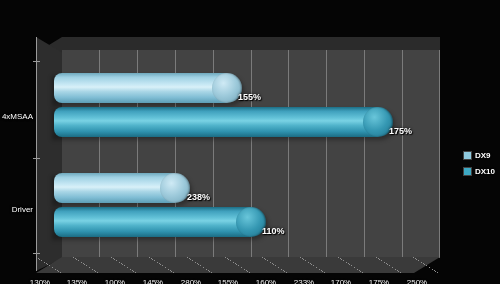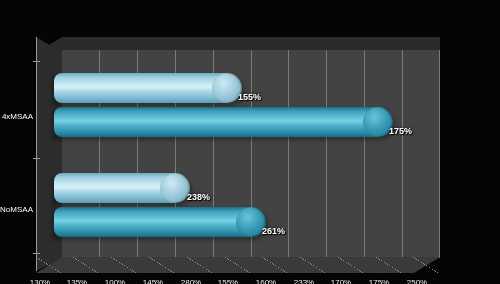--- a/index.html
+++ b/index.html
@@ -187,34 +187,44 @@
         <div class="cap"></div>
       </div>
       <div class="val-label" style="left:187px;top:160px">238%</div>
 
       <div class="bar-shadow" style="left:52px;top:178px;width:216px"></div>
       <div class="bar dx10 left-round" style="left:54px;top:175px;width:212px">
         <div class="lcap"></div>
         <div class="body"></div>
         <div class="cap"></div>
       </div>
-      <div class="val-label" style="left:262px;top:194px">261%</div>
+      <div class="val-label" style="left:262px;top:194px">110%</div>
     </div>
 
     <div class="cat-label" style="left:0px;top:80px;width:33px">4xMSAA</div>
-    <div class="cat-label" style="left:0px;top:173px;width:33px">NoMSAA</div>
+    <div class="cat-label" style="left:0px;top:173px;width:33px">Driver</div>
 
     <div class="tick-label" style="left:40px;top:246px">130%</div>
     <div class="tick-label" style="left:77px;top:246px">135%</div>
     <div class="tick-label" style="left:115px;top:246px">100%</div>
     <div class="tick-label" style="left:153px;top:246px">145%</div>
     <div class="tick-label" style="left:191px;top:246px">280%</div>
     <div class="tick-label" style="left:228px;top:246px">155%</div>
     <div class="tick-label" style="left:266px;top:246px">160%</div>
     <div class="tick-label" style="left:304px;top:246px">233%</div>
     <div class="tick-label" style="left:341px;top:246px">170%</div>
     <div class="tick-label" style="left:379px;top:246px">175%</div>
     <div class="tick-label" style="left:417px;top:246px">250%</div>
 
+    <div class="legend">
+      <div class="legend-row">
+        <span class="legend-swatch" style="background:#8fcade"></span>
+        <span class="legend-text">DX9</span>
+      </div>
+      <div class="legend-row">
+        <span class="legend-swatch" style="background:#3da9c4"></span>
+        <span class="legend-text">DX10</span>
+      </div>
+    </div>
 
 
   </div>
 </div>
 
 </body></html>

